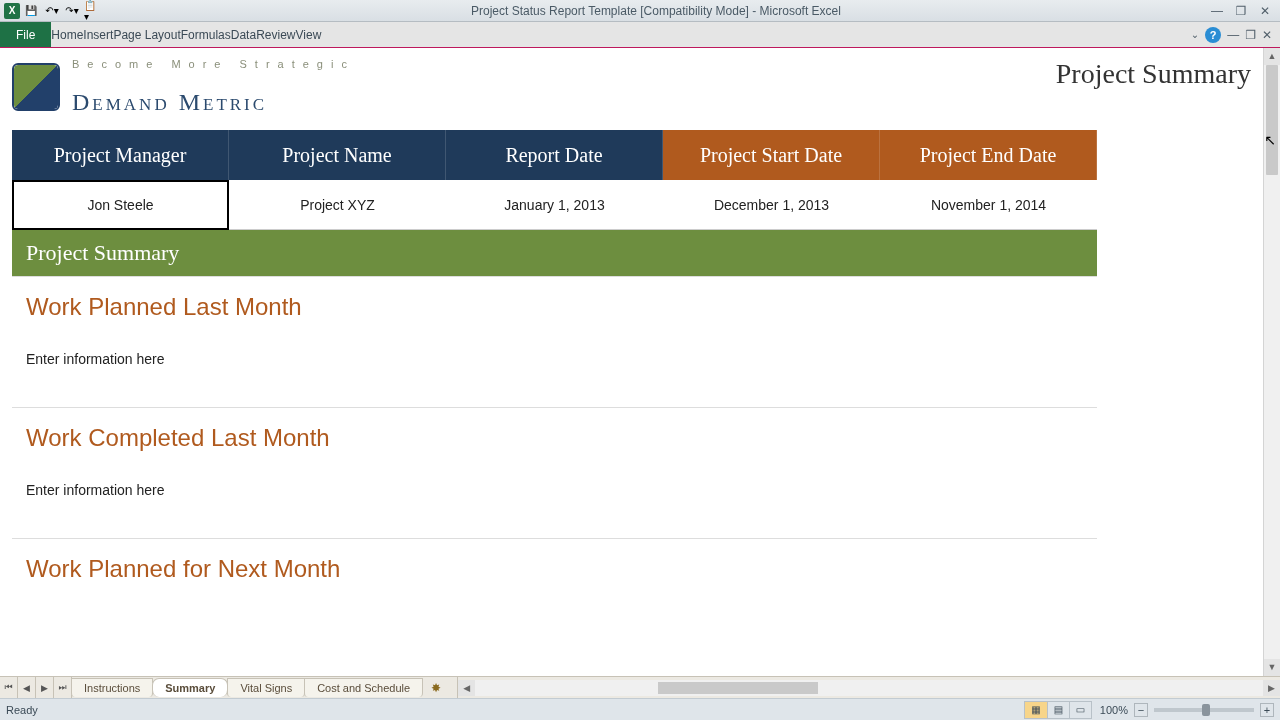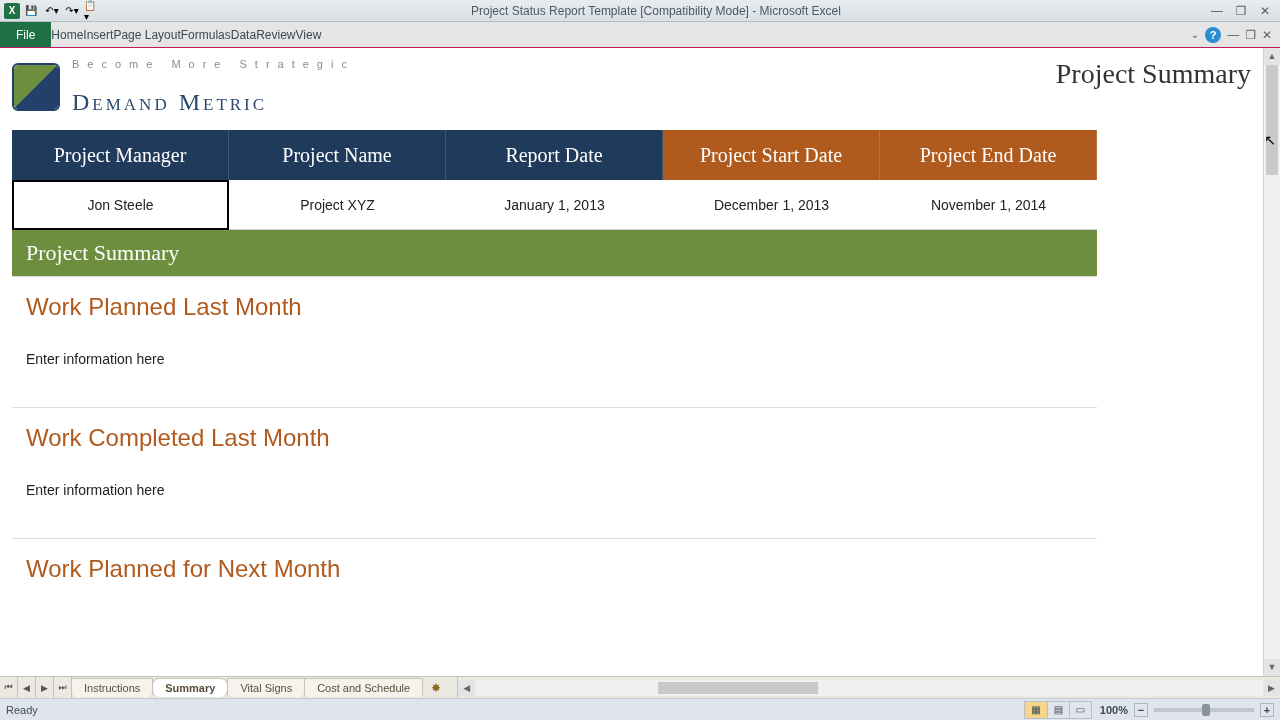--- a/index.html
+++ b/index.html
@@ -71,21 +71,21 @@
 .hscroll .lbtn,.hscroll .rbtn{ width:17px; height:16px; background:#e4e4e4; position:absolute; top:0; font-size:9px; text-align:center; line-height:16px; color:#666;}
 .hscroll .lbtn{left:0;} .hscroll .rbtn{right:0;}
 .hscroll .hthumb{ position:absolute; left: 200px; width: 160px; top:2px; bottom:2px; background:#c9c9c9;}
 
 
 .statusbar { position: absolute; left:0; right:0; bottom:0; height:22px; background: #dfe5ea; border-top:1px solid #c2cbd2; display:flex; align-items:center; font-size:11px; color:#3b4a56; padding: 0 6px;}
 .statusbar .spacer { flex:1; }
 .viewbtns { display:flex; gap:0; border:1px solid #b8c1c8;}
 .viewbtns span { width:22px; height:16px; display:flex;align-items:center;justify-content:center; border-left:1px solid #b8c1c8; font-size:10px; cursor:pointer;}
 .viewbtns span:first-child{border-left:none; background:#f7d58a;}
-.zoom { display:flex; align-items:center; gap:6px; margin-left:8px;font-weight:bold;}
+.zoom { display:flex; align-items:center; gap:6px; margin-left:8px;}
 .zoom .slider { width: 100px; height: 4px; background:#bfc7cd; position:relative;}
 .zoom .slider .knob { position:absolute; left:48px; top:-4px; width:8px;height:12px;background:#8a949c;border-radius:2px;}
 .zoom .btn { width:14px;height:14px;border:1px solid #aeb6bc;display:flex;align-items:center;justify-content:center;font-size:11px;cursor:pointer;}
 
 
 .cursor { position:absolute; right:4px; top:132px; font-size:14px; color:#000; pointer-events:none;}
 </style>
 </head>
 <body>
 

